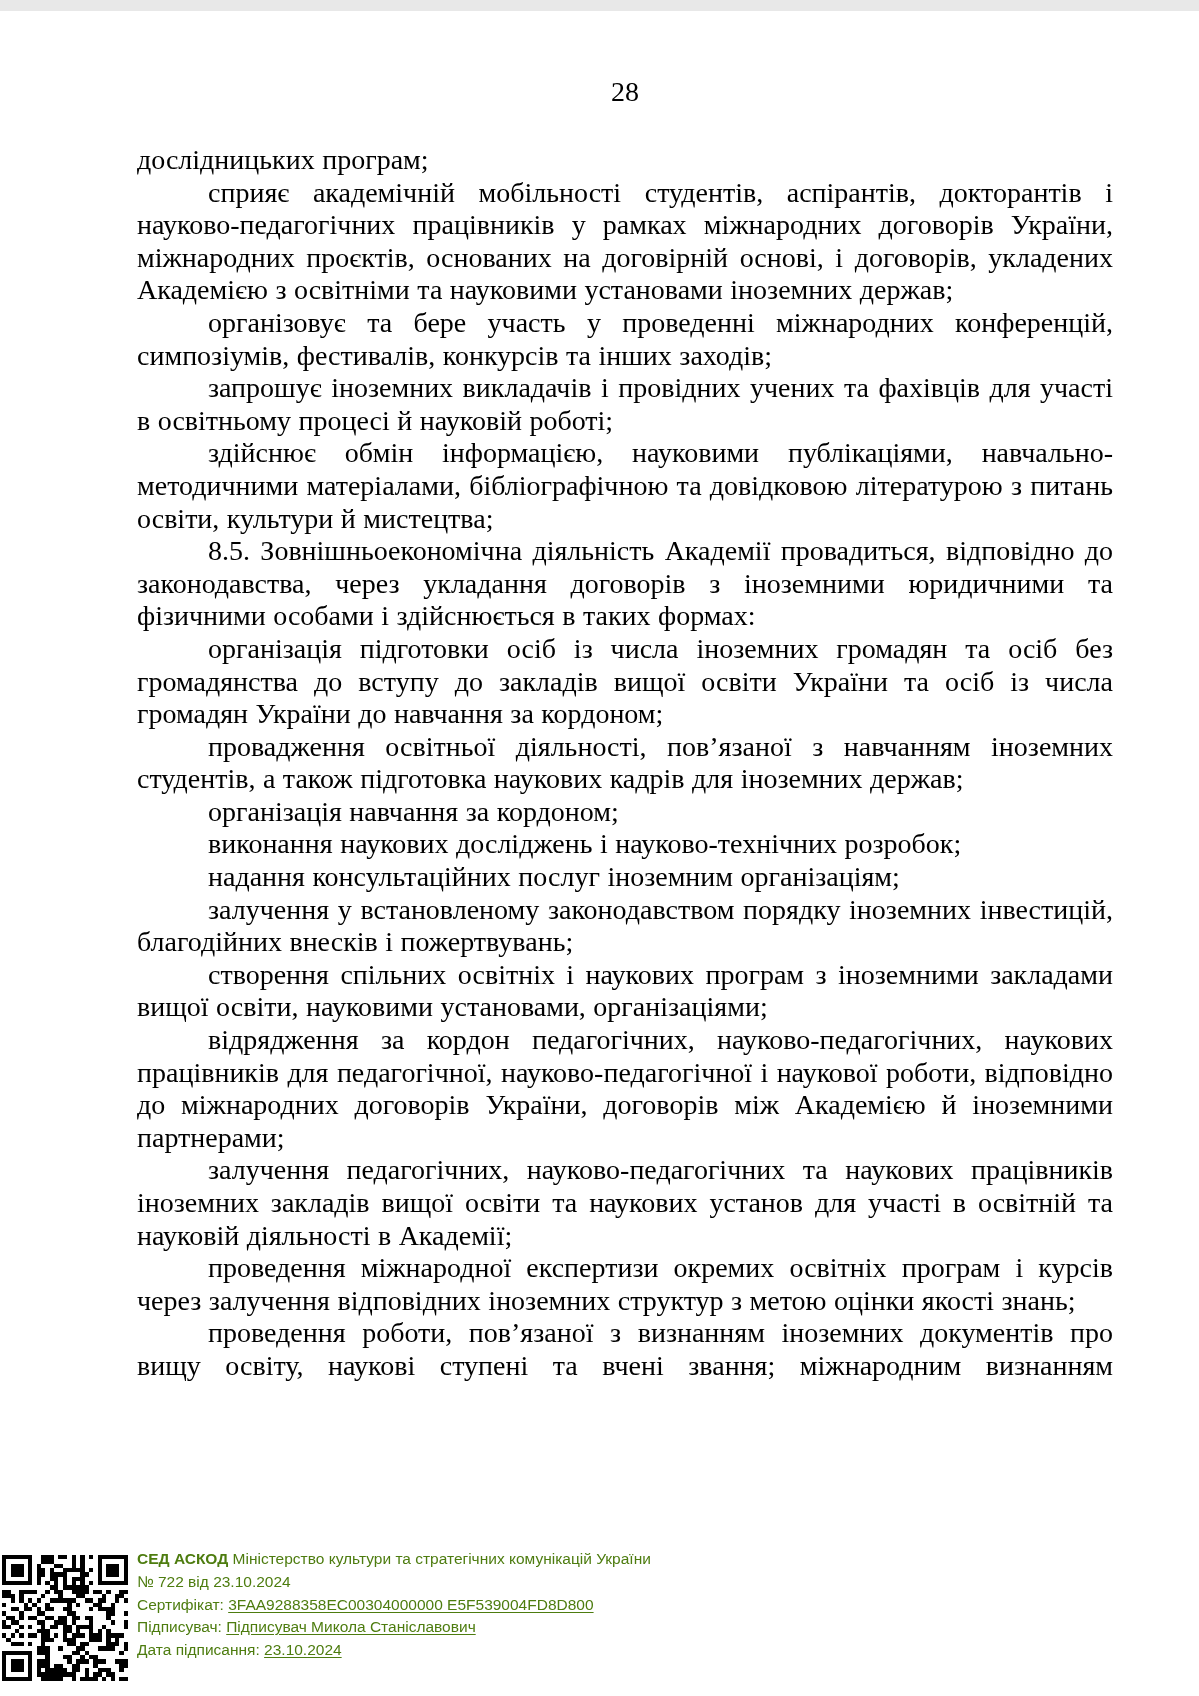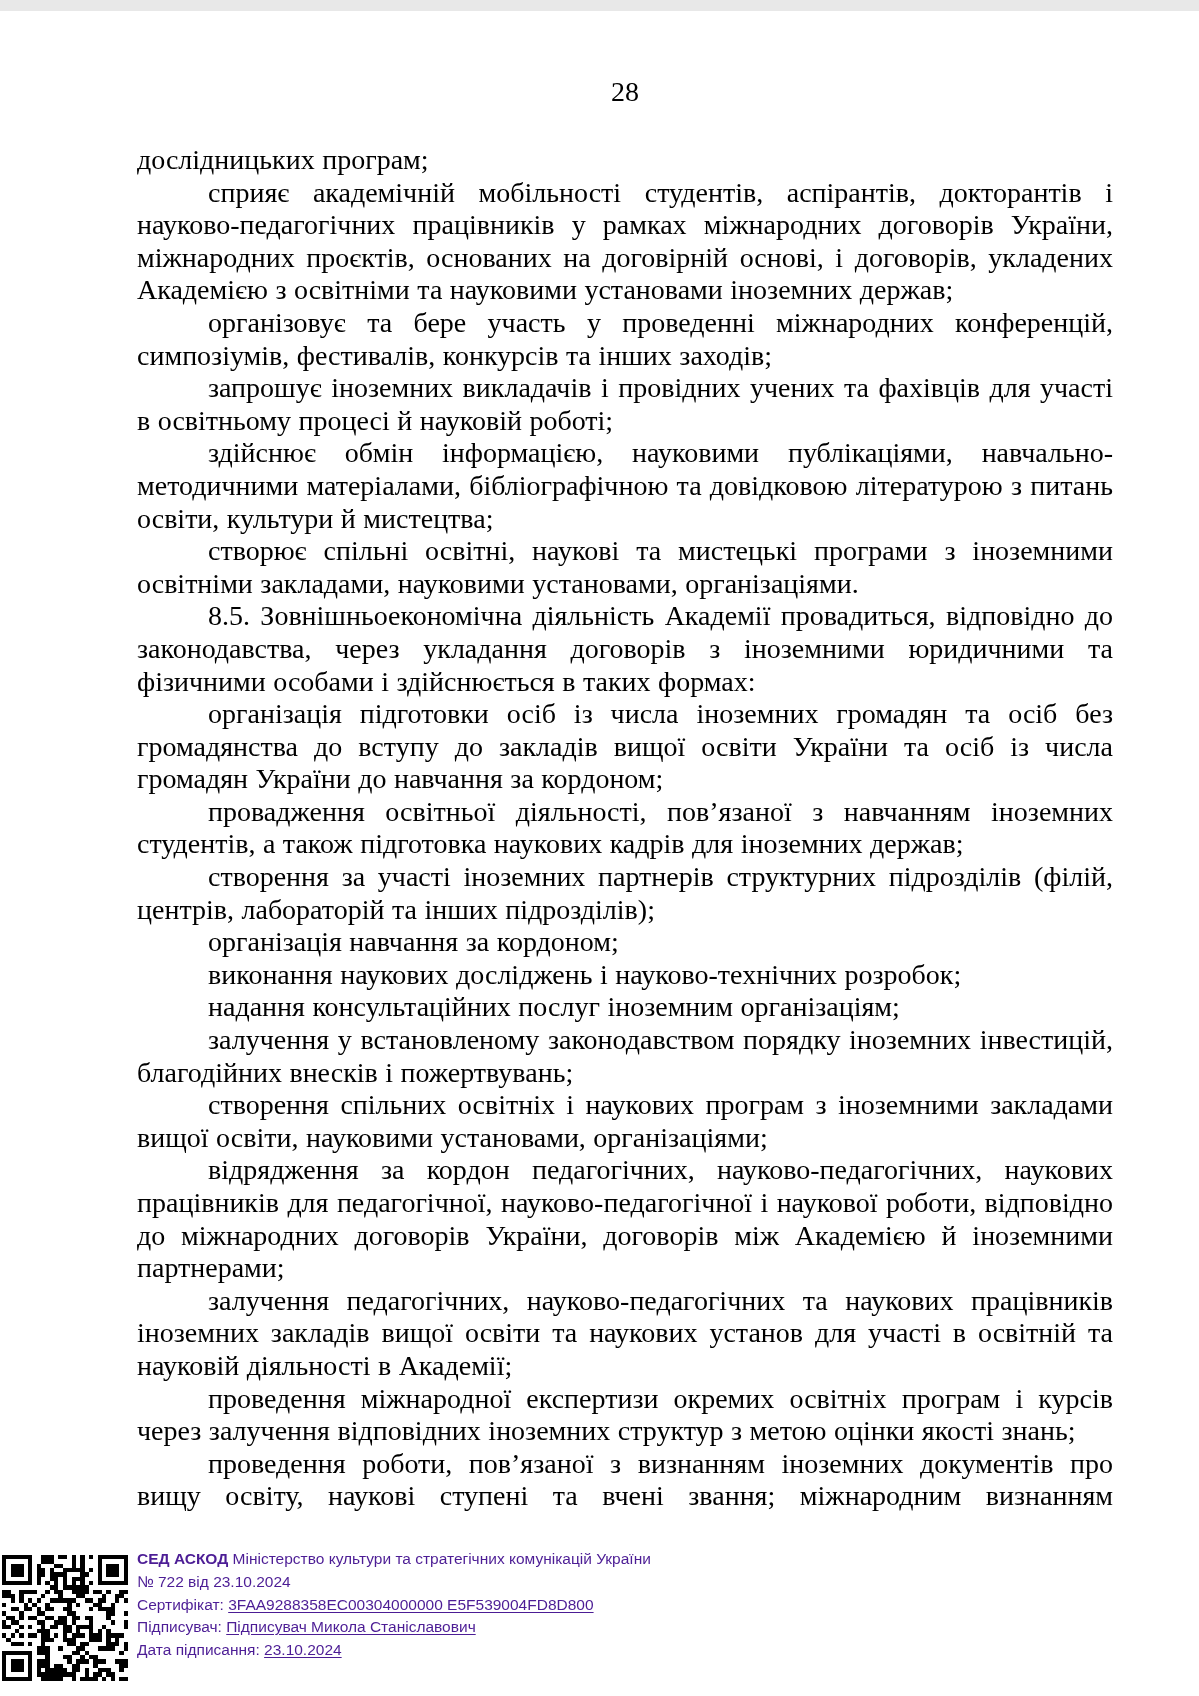--- a/index.html
+++ b/index.html
@@ -35,44 +35,42 @@
     position:absolute;
     left:2px;top:1544px;
     width:126px;height:126px;
   }
   .footer-text{
     position:absolute;
     left:137px;top:1537px;
     font-family:"Liberation Sans", sans-serif;
     font-size:15.5px;
     line-height:22.8px;
-    color:#4c1d95;
+    color:#4d7c0f;
     white-space:nowrap;
   }
   .footer-text .b{font-weight:bold;}
   .footer-text .u{text-decoration:underline;text-underline-offset:2px;}
 </style>
 </head>
 <body>
 
 <div class="page">
 
   <div class="page-number">28</div>
 
   <div class="doc-body">
       <p>дослідницьких програм;</p>
       <p class="indent">сприяє академічній мобільності студентів, аспірантів, докторантів і науково-педагогічних працівників у рамках міжнародних договорів України, міжнародних проєктів, основаних на договірній основі, і договорів, укладених Академією з освітніми та науковими установами іноземних держав;</p>
       <p class="indent">організовує та бере участь у проведенні міжнародних конференцій, симпозіумів, фестивалів, конкурсів та інших заходів;</p>
       <p class="indent">запрошує іноземних викладачів і провідних учених та фахівців для участі в освітньому процесі й науковій роботі;</p>
       <p class="indent">здійснює обмін інформацією, науковими публікаціями, навчально-методичними матеріалами, бібліографічною та довідковою літературою з питань освіти, культури й мистецтва;</p>
-      <p class="indent">створює спільні освітні, наукові та мистецькі програми з іноземними освітніми закладами, науковими установами, організаціями.</p>
       <p class="indent">8.5. Зовнішньоекономічна діяльність Академії провадиться, відповідно до законодавства, через укладання договорів з іноземними юридичними та фізичними особами і здійснюється в таких формах:</p>
       <p class="indent">організація підготовки осіб із числа іноземних громадян та осіб без громадянства до вступу до закладів вищої освіти України та осіб із числа громадян України до навчання за кордоном;</p>
       <p class="indent">провадження освітньої діяльності, пов’язаної з навчанням іноземних студентів, а також підготовка наукових кадрів для іноземних держав;</p>
-      <p class="indent">створення за участі іноземних партнерів структурних підрозділів (філій, центрів, лабораторій та інших підрозділів);</p>
       <p class="indent">організація навчання за кордоном;</p>
       <p class="indent">виконання наукових досліджень і науково-технічних розробок;</p>
       <p class="indent">надання консультаційних послуг іноземним організаціям;</p>
       <p class="indent">залучення у встановленому законодавством порядку іноземних інвестицій, благодійних внесків і пожертвувань;</p>
       <p class="indent">створення спільних освітніх і наукових програм з іноземними закладами вищої освіти, науковими установами, організаціями;</p>
       <p class="indent">відрядження за кордон педагогічних, науково-педагогічних, наукових працівників для педагогічної, науково-педагогічної і наукової роботи, відповідно до міжнародних договорів України, договорів між Академією й іноземними партнерами;</p>
       <p class="indent">залучення педагогічних, науково-педагогічних та наукових працівників іноземних закладів вищої освіти та наукових установ для участі в освітній та науковій діяльності в Академії;</p>
       <p class="indent">проведення міжнародної експертизи окремих освітніх програм і курсів через залучення відповідних іноземних структур з метою оцінки якості знань;</p>
       <p class="indent">проведення роботи, пов’язаної з визнанням іноземних документів про вищу освіту, наукові ступені та вчені звання; міжнародним визнанням</p>
     </div>

